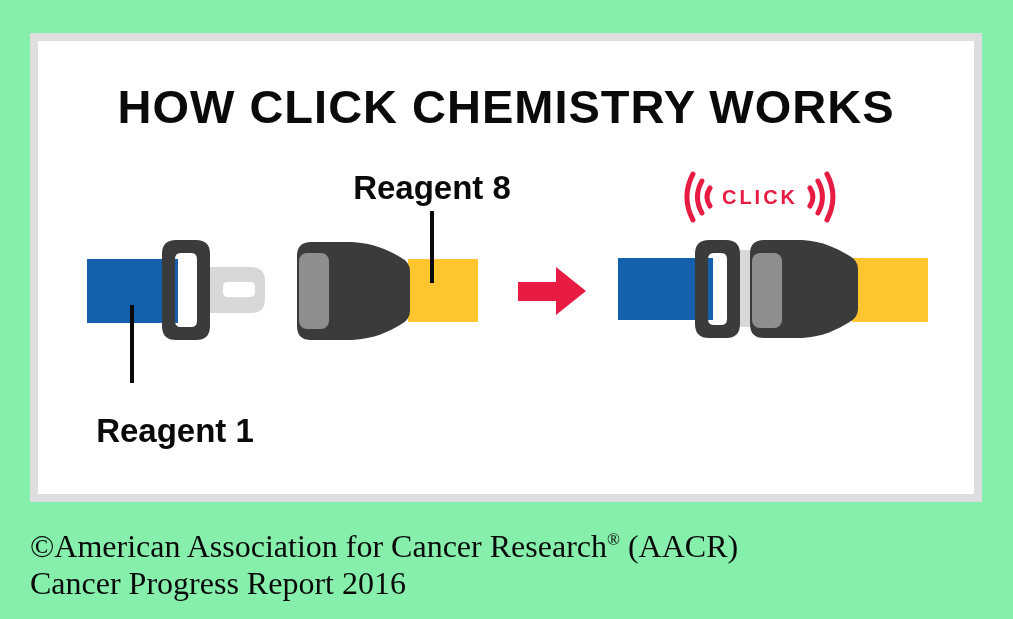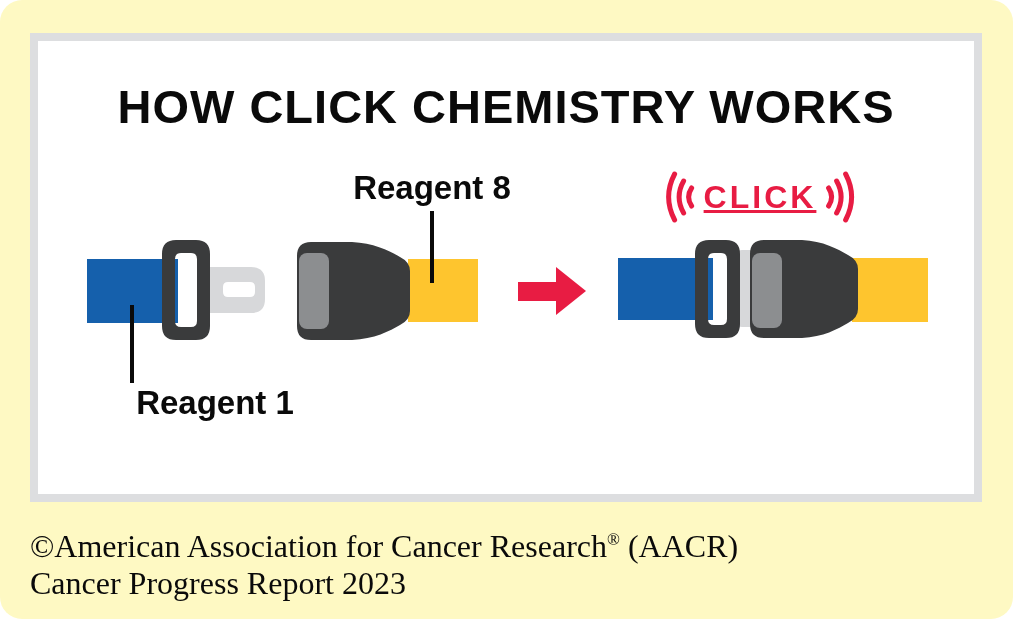--- a/index.html
+++ b/index.html
@@ -1,42 +1,42 @@
 <!DOCTYPE html>
 <html style="--c-blue: #1560AC; --c-yellow: #FEC52E; --c-dark: #3A3B3C; --c-slot: #8C8E90; --c-tongue: #D7D8DA; --c-red: #E81C43; --c-frame: #DDDEE0; --c-text: #0A0A0A;"><head>
 <meta charset="utf-8">
 <style>
   :root{
     --c-blue:#1560AC; --c-yellow:#FEC52E; --c-dark:#3A3B3C; --c-slot:#8C8E90;
     --c-tongue:#D7D8DA; --c-red:#E81C43; --c-frame:#DDDEE0; --c-text:#0A0A0A;
   }
   *{margin:0;padding:0;box-sizing:border-box;}
   html,body{background:#fff;}
-  .stage{position:relative;width:1013px;height:619px;background:#fef9c3;overflow:hidden;
-          font-family:"Liberation Sans","DejaVu Sans",sans-serif;color:var(--c-text);border-radius:22px;}
+  .stage{position:relative;width:1013px;height:619px;background:#86efac;overflow:hidden;
+          font-family:"Liberation Sans","DejaVu Sans",sans-serif;color:var(--c-text);}
   .frame{position:absolute;left:30px;top:33px;width:952px;height:469px;
          border:8px solid var(--c-frame);background:#fff;}
   svg.art{position:absolute;left:0;top:0;width:1013px;height:619px;}
   .f-blue{fill:var(--c-blue);}
   .f-yellow{fill:var(--c-yellow);}
   .f-dark{fill:var(--c-dark);}
   .f-slot{fill:var(--c-slot);}
   .f-tongue{fill:var(--c-tongue);}
   .f-red{fill:var(--c-red);}
   .ptr{stroke:#0a0a0a;stroke-width:4;}
   .wave{stroke:var(--c-red);stroke-width:5;fill:none;stroke-linecap:round;}
   .title{position:absolute;left:506px;top:81px;transform:translateX(-50%);
          font-size:47px;font-weight:bold;letter-spacing:1px;white-space:nowrap;line-height:1.1;}
   .lbl{position:absolute;transform:translateX(-50%);font-size:33px;font-weight:bold;white-space:nowrap;}
   .lbl-reagent2{left:432px;top:169px;}
-  .lbl-reagent1{left:175px;top:384px;margin-left:40px;}
+  .lbl-reagent1{left:175px;top:412px;}
   .lbl-product{left:763px;top:362px;text-align:center;font-size:34px;line-height:45px;}
   .click-group{position:absolute;left:760px;top:197px;transform:translate(-50%,-50%);
                display:flex;align-items:center;gap:7px;}
-  .click-word{color:var(--c-red);font-size:32px;font-weight:bold;letter-spacing:3px;white-space:nowrap;text-decoration:underline;}
+  .click-word{color:var(--c-red);font-size:20px;font-weight:bold;letter-spacing:3px;white-space:nowrap;}
   .footer{position:absolute;left:30px;top:521px;
           font-family:"Liberation Serif","DejaVu Serif",serif;
           font-size:32px;line-height:37px;color:#0a0a0a;}
   .footer sup{font-size:17px;}
 </style>
 </head>
 <body>
 
 <div class="stage">
 
@@ -91,16 +91,16 @@
     <svg width="36" height="54" viewBox="0 0 36 54">
       <path class="wave" d="M 22,4 Q 34,27 22,50"></path>
       <path class="wave" d="M 13,11 Q 22,27 13,43"></path>
       <path class="wave" d="M 5,18 Q 11,27 5,36"></path>
     </svg>
   </div>
 
 
   <div class="footer">
     <div><span>©American Association for Cancer Research</span><sup>®</sup><span> (AACR)</span></div>
-    <div>Cancer Progress Report 2023</div>
+    <div>Cancer Progress Report 2016</div>
   </div>
 
 </div>
 
 </body></html>

